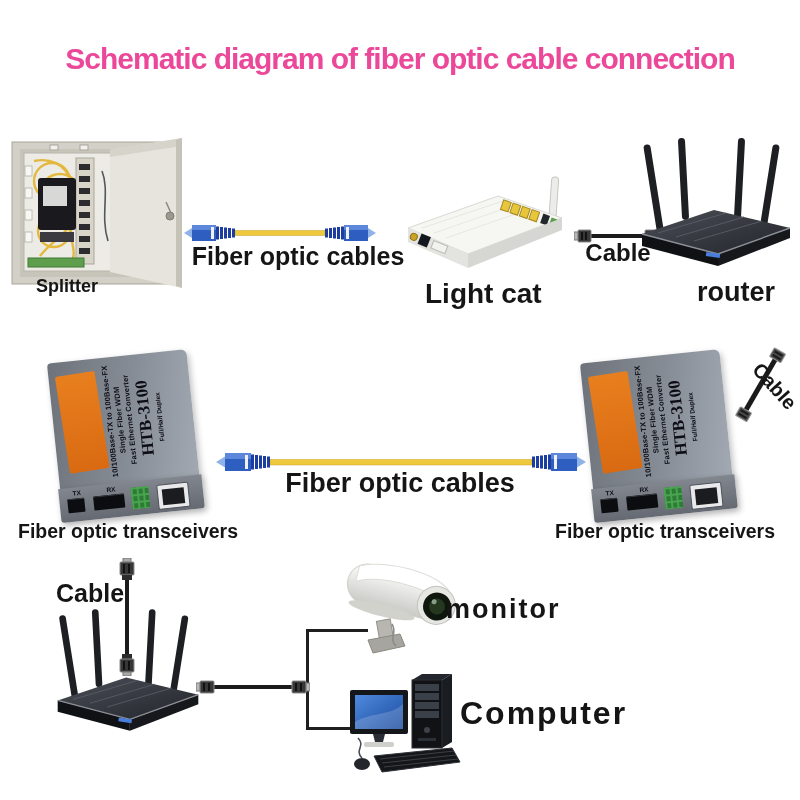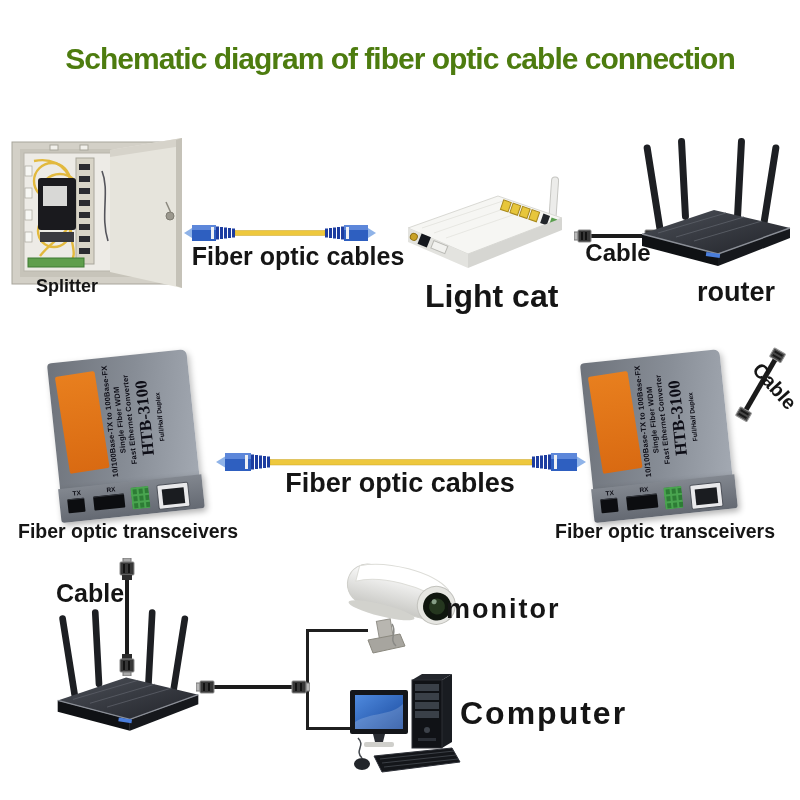--- a/index.html
+++ b/index.html
@@ -1,21 +1,21 @@
 <!DOCTYPE html>
 <html><head>
 <meta charset="utf-8">
 <style>
   html,body{margin:0;padding:0;background:#ffffff;}
   #stage{
     position:relative;width:800px;height:800px;background:#ffffff;
     font-family:"Liberation Sans","DejaVu Sans",sans-serif;overflow:hidden;
   }
   .lbl{position:absolute;color:#151515;font-weight:600;white-space:nowrap;}
-  #title{left:0;right:0;top:42px;text-align:center;font-size:30px;letter-spacing:-1px;color:#4d7c0f;}
+  #title{left:0;right:0;top:42px;text-align:center;font-size:30px;letter-spacing:-1px;color:#ec4899;}
   .abs{position:absolute;}
 
   
   .transceiver{position:absolute;width:140px;height:162px;transform:rotate(-6deg);}
   .tc-body{position:absolute;left:0;top:0;width:140px;height:128px;border-radius:4px 6px 0 0;
     background:linear-gradient(100deg,#6e737b 0%,#878d96 55%,#a3a9b2 100%);
     box-shadow:2px 3px 6px rgba(0,0,0,.25);}
   .tc-sticker{position:absolute;left:9px;top:13px;width:40px;height:98px;background:linear-gradient(#e87f1e,#d96a12);
     border-radius:2px;transform:rotate(-3deg);}
   .tc-text{position:absolute;left:52px;top:4px;height:120px;display:flex;flex-direction:row;align-items:center;gap:1px;}
@@ -154,21 +154,21 @@
       <rect x="149" y="31" width="6" height="9" fill="#5a9e4e"></rect>
     </g>
     <polygon points="6,52 66,78 66,92 6,66" fill="#e3e3df"></polygon>
     <polygon points="66,78 160,42 160,54 66,92" fill="#d6d6d2"></polygon>
     <g transform="rotate(22 20 62)">
       <circle cx="12" cy="64" r="3.5" fill="#c9a227" stroke="#8f6f12"></circle>
       <rect x="18" y="58" width="10" height="11" fill="#15181e"></rect>
       <rect x="32" y="60" width="15" height="8" fill="#f2f2ef" stroke="#b9b9b4"></rect>
     </g>
   </svg>
-  <div class="lbl" style="left:425px;top:278px;width:130px;text-align:right;font-size:32px">Light cat</div>
+  <div class="lbl" style="left:425px;top:278px;width:130px;text-align:left;font-size:28px">Light cat</div>
 
   <svg class="abs" style="left:574px;top:227px" width="88" height="18" viewBox="0 0 88 18">
     <rect x="16" y="7" width="56" height="4" fill="#1b1b1b"></rect>
     <g>
       <rect x="0" y="5" width="4" height="8" fill="#b9b9b9" stroke="#777"></rect>
       <rect x="4" y="3" width="13" height="12" rx="1" fill="#373737" stroke="#8d8d8d"></rect>
       <rect x="7" y="5" width="2" height="8" fill="#121212"></rect>
         <rect x="11" y="5" width="2" height="8" fill="#121212"></rect>
     </g>
     <g>

